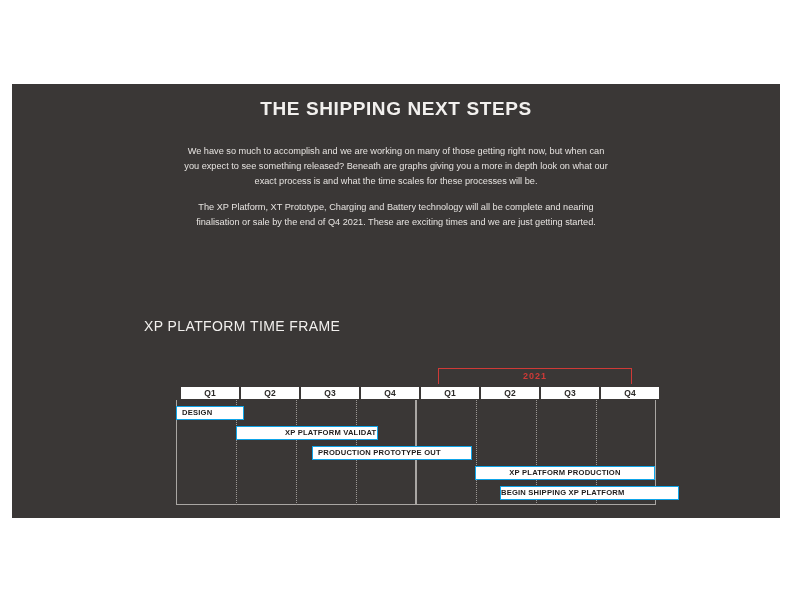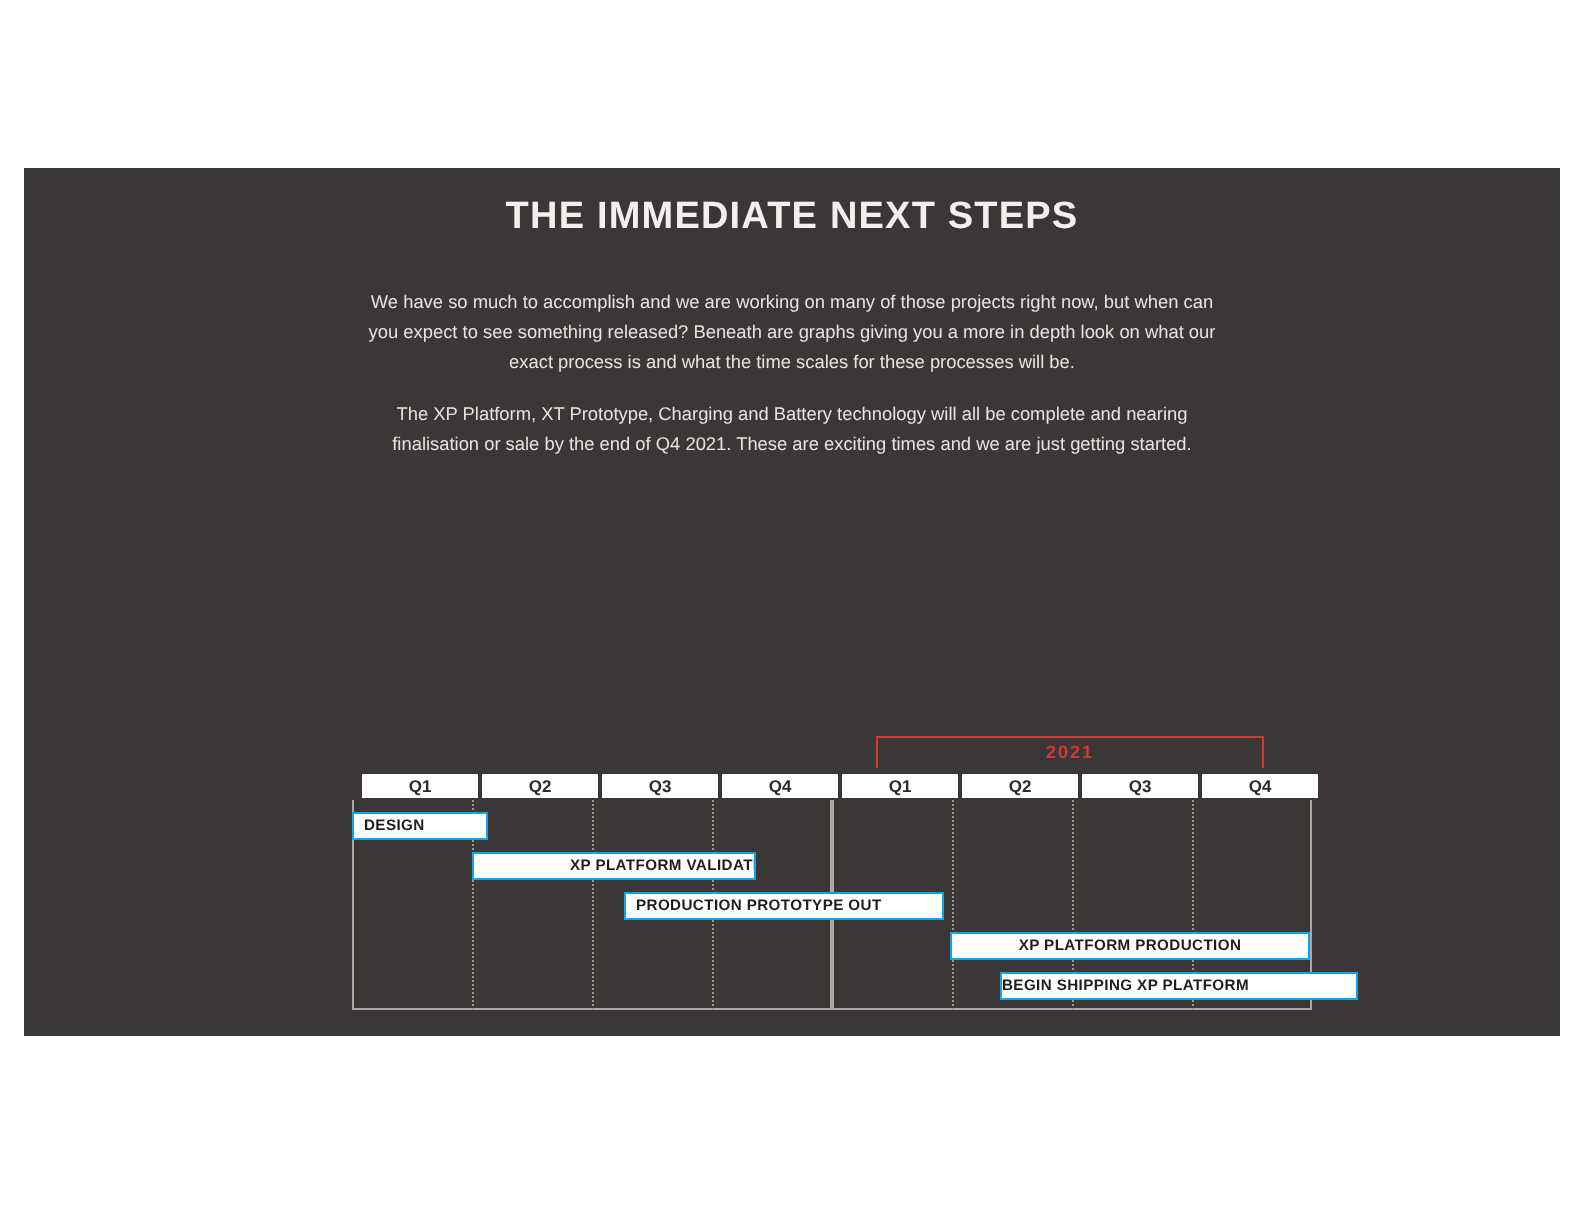--- a/index.html
+++ b/index.html
@@ -119,25 +119,26 @@
     padding-left: 5px;
     white-space: nowrap;
     overflow: hidden;
   }
 </style>
 </head>
 <body>
 
 <div id="slide">
 
-  <div id="title">THE IMMEDIATE NEXT  STEPS</div>
+  <div id="title">THE SHIPPING NEXT  STEPS</div>
 
-  <div class="para" id="para1">We have so much to accomplish and we are working on many of those projects right now, but when can you expect to see something released? Beneath are graphs giving you a more in depth look on what our exact process is and what the time scales for these processes will be.</div>
+  <div class="para" id="para1">We have so much to accomplish and we are working on many of those getting right now, but when can you expect to see something released? Beneath are graphs giving you a more in depth look on what our exact process is and what the time scales for these processes will be.</div>
   <div class="para" id="para2">The XP Platform, XT Prototype, Charging and Battery technology will all be complete and nearing finalisation or sale by the end of Q4 2021. These are exciting times and we are just getting started.</div>
 
+  <div id="section-title">XP PLATFORM TIME FRAME</div>
 
   <div id="timeline">
 
     <div class="year-bracket" style="left:278px; width:194px;">
       <span>2021</span>
     </div>
 
     <div class="quarter-row" style="left:4px; width:492px;">
       <div class="q-cell" style="left:16px; width:60px;">Q1</div>
       <div class="q-cell" style="left:76px; width:60px;">Q2</div>

